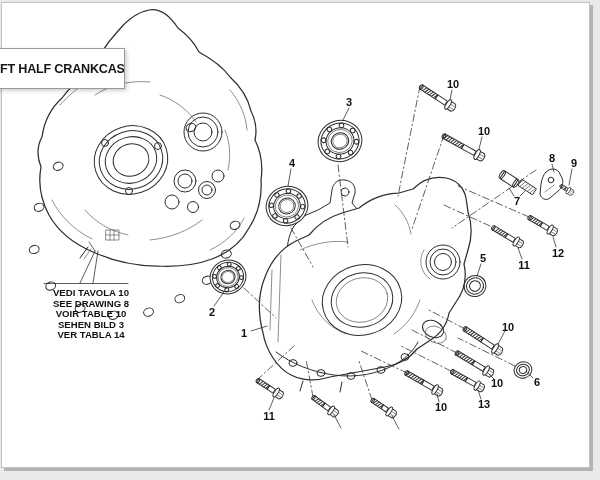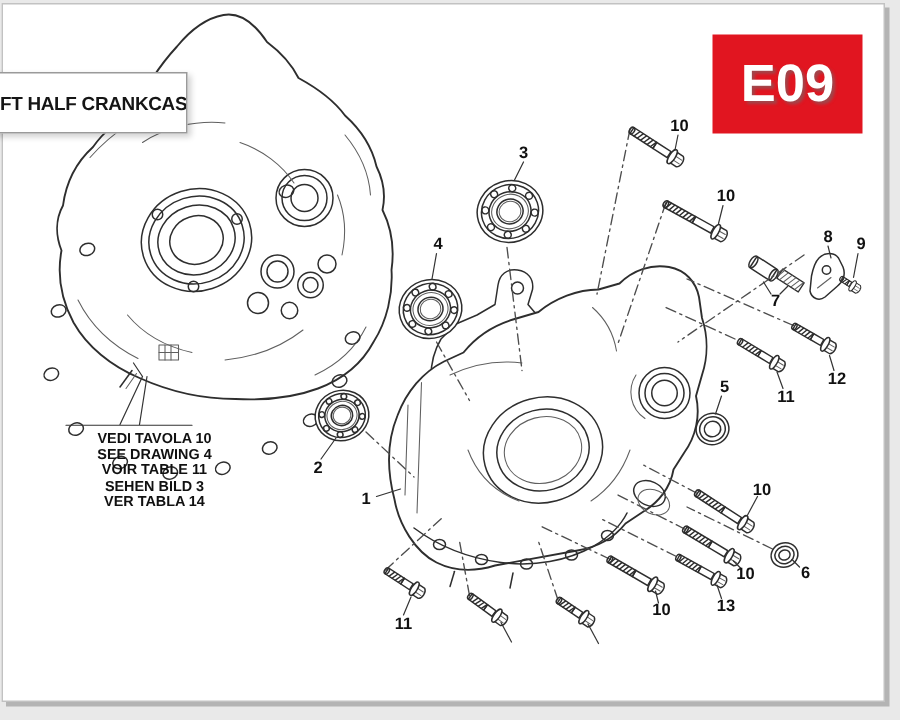--- a/index.html
+++ b/index.html
@@ -10,21 +10,21 @@
   svg.art{position:absolute;left:0;top:0;z-index:2;}
   .title-box{position:absolute;left:-8px;top:48px;width:131px;height:39px;background:#fff;
              border:1px solid #9a9a9a;box-shadow:2px 2px 4px rgba(0,0,0,.18);z-index:3;
              display:flex;align-items:center;overflow:hidden;}
   .title-box span{font-size:12.6px;font-weight:bold;color:#151515;white-space:nowrap;
                   padding-left:7px;letter-spacing:-.2px;}
   .code-badge{position:absolute;left:475px;top:23px;width:100px;height:66px;z-index:3;
               display:flex;align-items:center;justify-content:center;}
   .code-badge span{font-size:35px;font-weight:bold;color:#fff;
                    text-shadow:2px 2px 2px rgba(110,110,110,.55);}
-  .note-box{position:absolute;left:52px;top:288px;width:102px;z-index:3;text-align:center;}
+  .note-box{position:absolute;left:40px;top:288px;width:102px;z-index:3;text-align:center;}
   .note-box div{font-size:9.6px;font-weight:bold;color:#111;line-height:10.5px;white-space:nowrap;}
   
   .art path,.art ellipse,.art circle,.art line,.art rect{stroke:#2e2e2e;fill:none;
         stroke-width:1;stroke-linejoin:round;stroke-linecap:round;}
   .art .w{fill:#fff;}
   .art .main{stroke-width:1.25;}
   .art .thin{stroke:#5f5f5f;stroke-width:.7;}
   .art .cl{stroke:#4d4d4d;stroke-width:.9;stroke-dasharray:7 3 1.5 3;}
   .art .ld{stroke:#333;stroke-width:.8;}
   .art text.lbl{font-family:"Liberation Sans",sans-serif;font-size:11px;font-weight:bold;
@@ -475,24 +475,21 @@
           <line x1="481" y1="399" x2="478" y2="390" class="ld"></line>
           <text x="484" y="404" class="lbl" dominant-baseline="central">13</text>
         </g>
       </g>
   </svg>
 
   <div class="title-box" style="z-index:3">
     <span>FT HALF CRANKCASE</span>
   </div>
 
-  <div class="code-badge" id="badge" style="background: rgb(225, 21, 32);">
-    <span>E09</span>
-  </div>
 
   <div class="note-box">
     <div>VEDI TAVOLA 10</div>
-    <div>SEE DRAWING 4</div>
-    <div>VOIR TABLE 11</div>
+    <div>SEE DRAWING 8</div>
+    <div>VOIR TABLE 10</div>
     <div>SEHEN BILD 3</div>
     <div>VER TABLA 14</div>
   </div>
 </div>
 
 </body></html>

